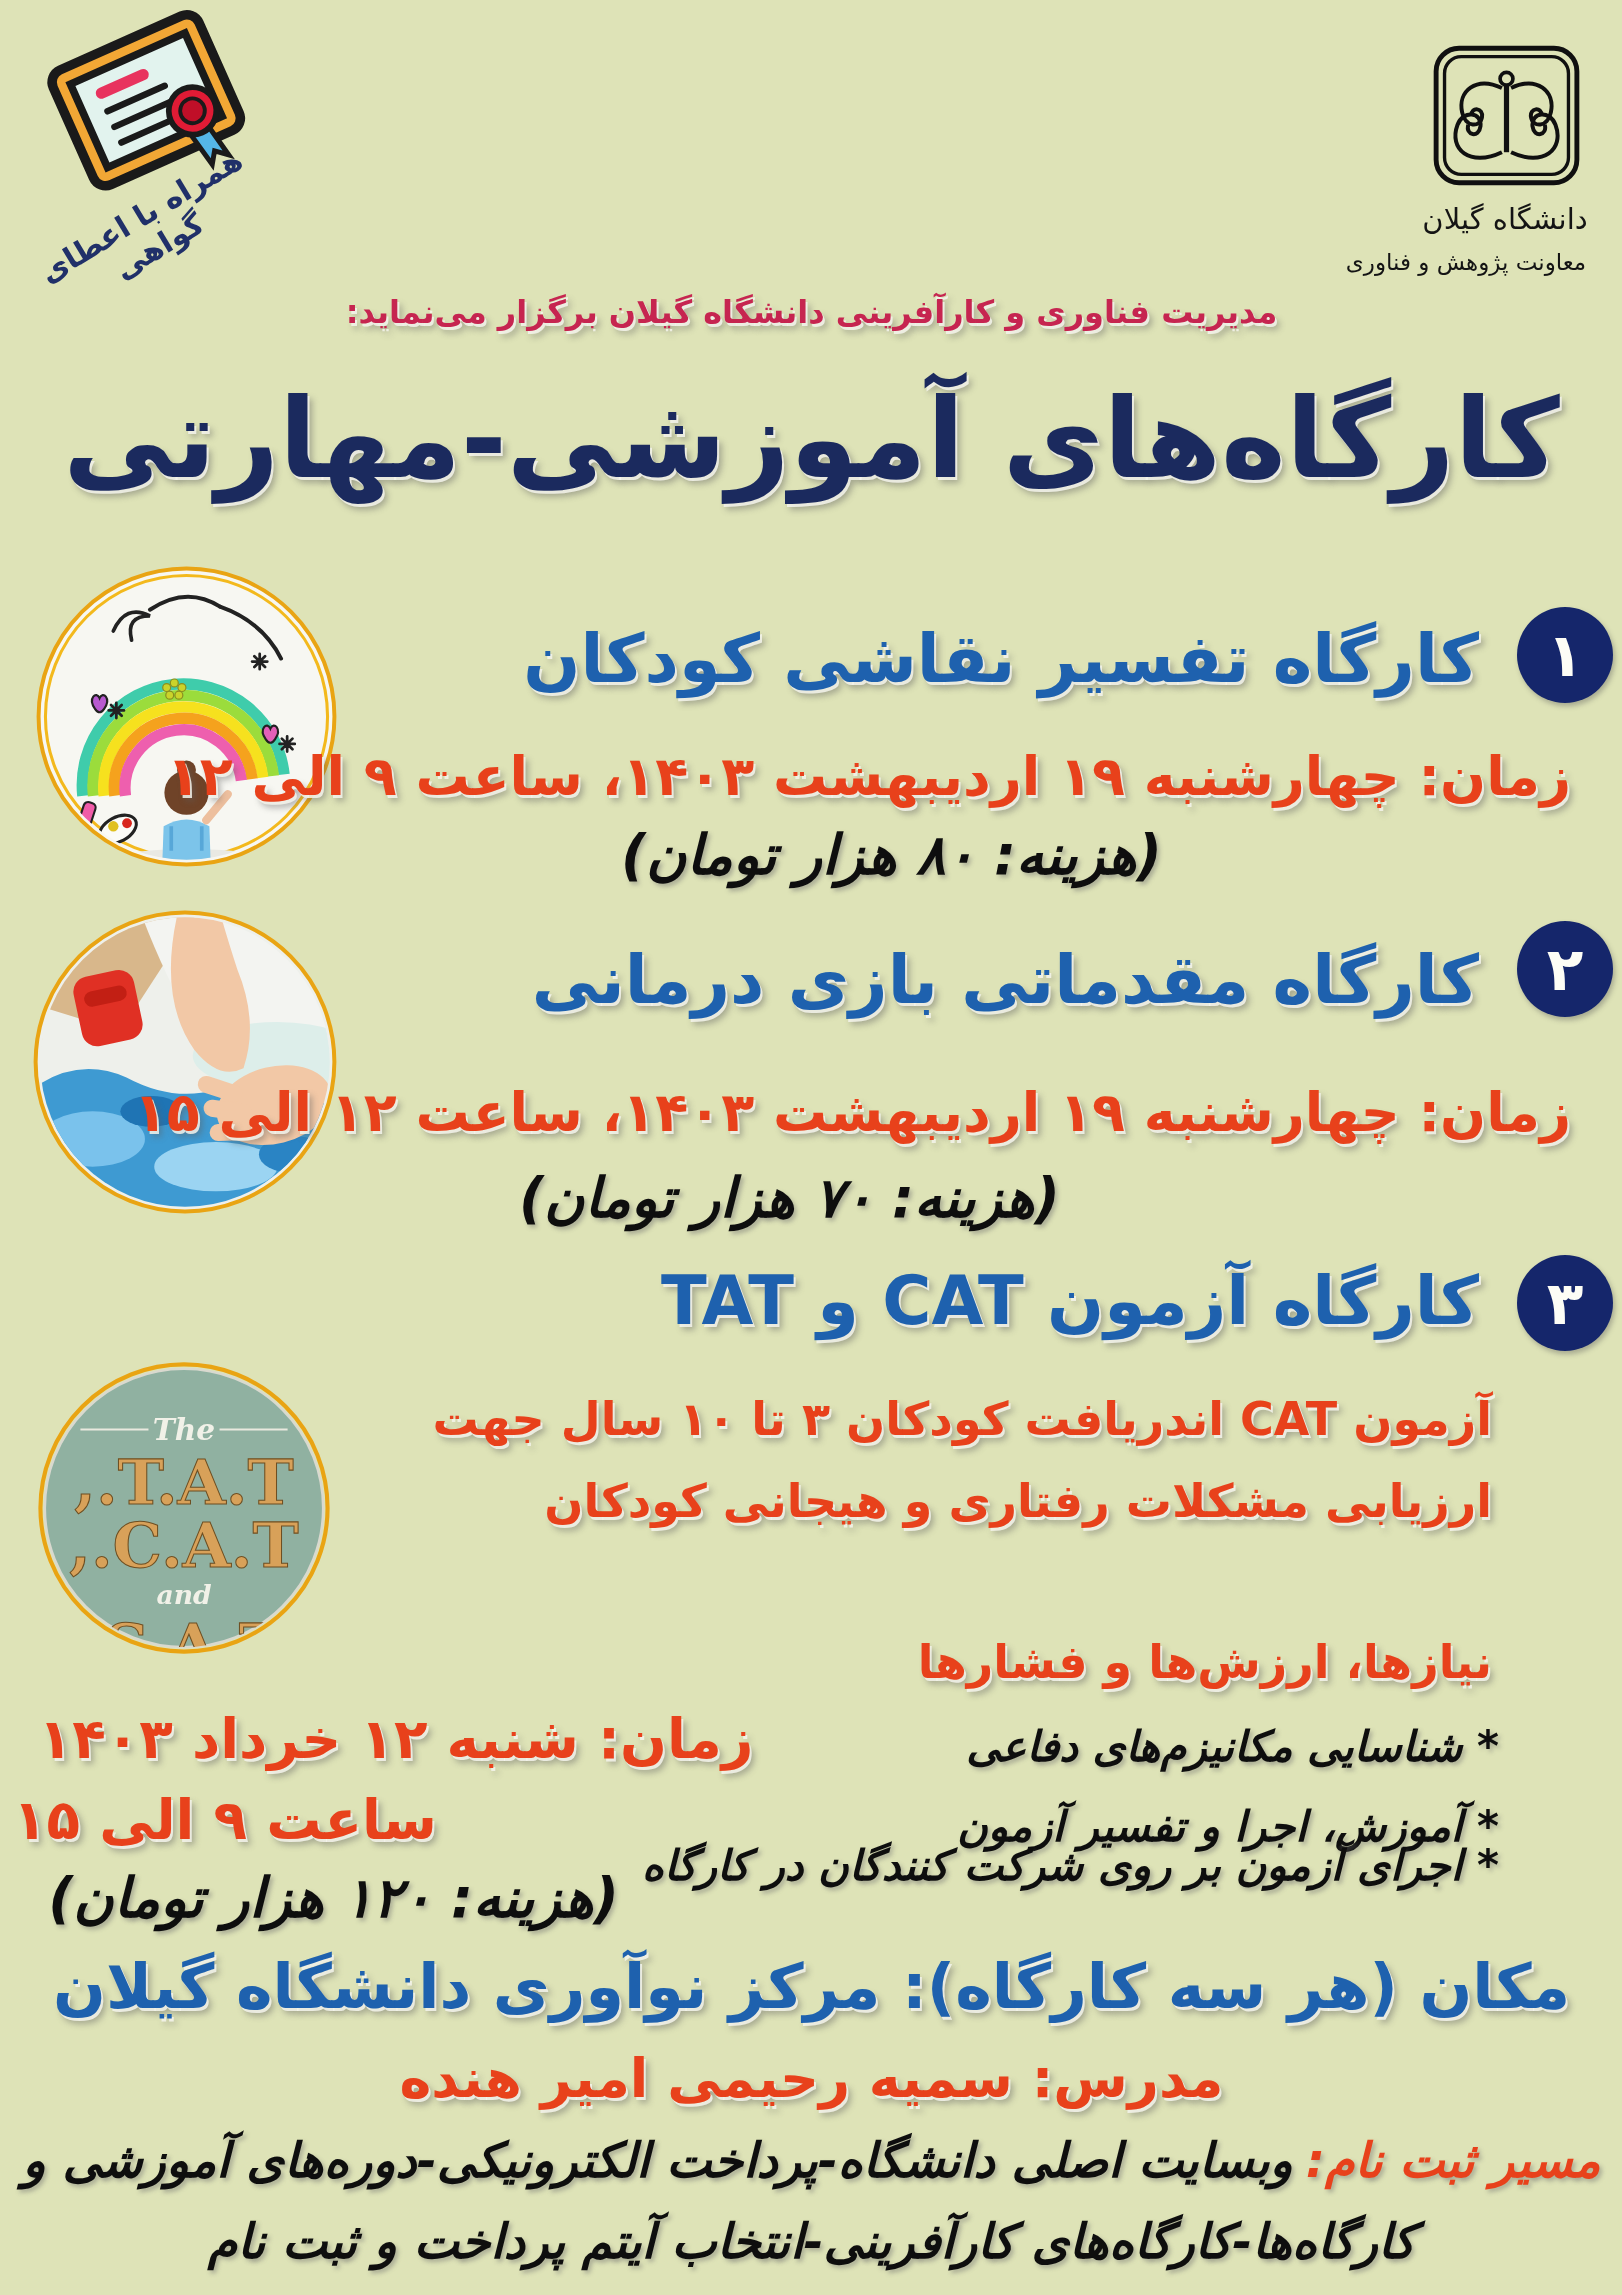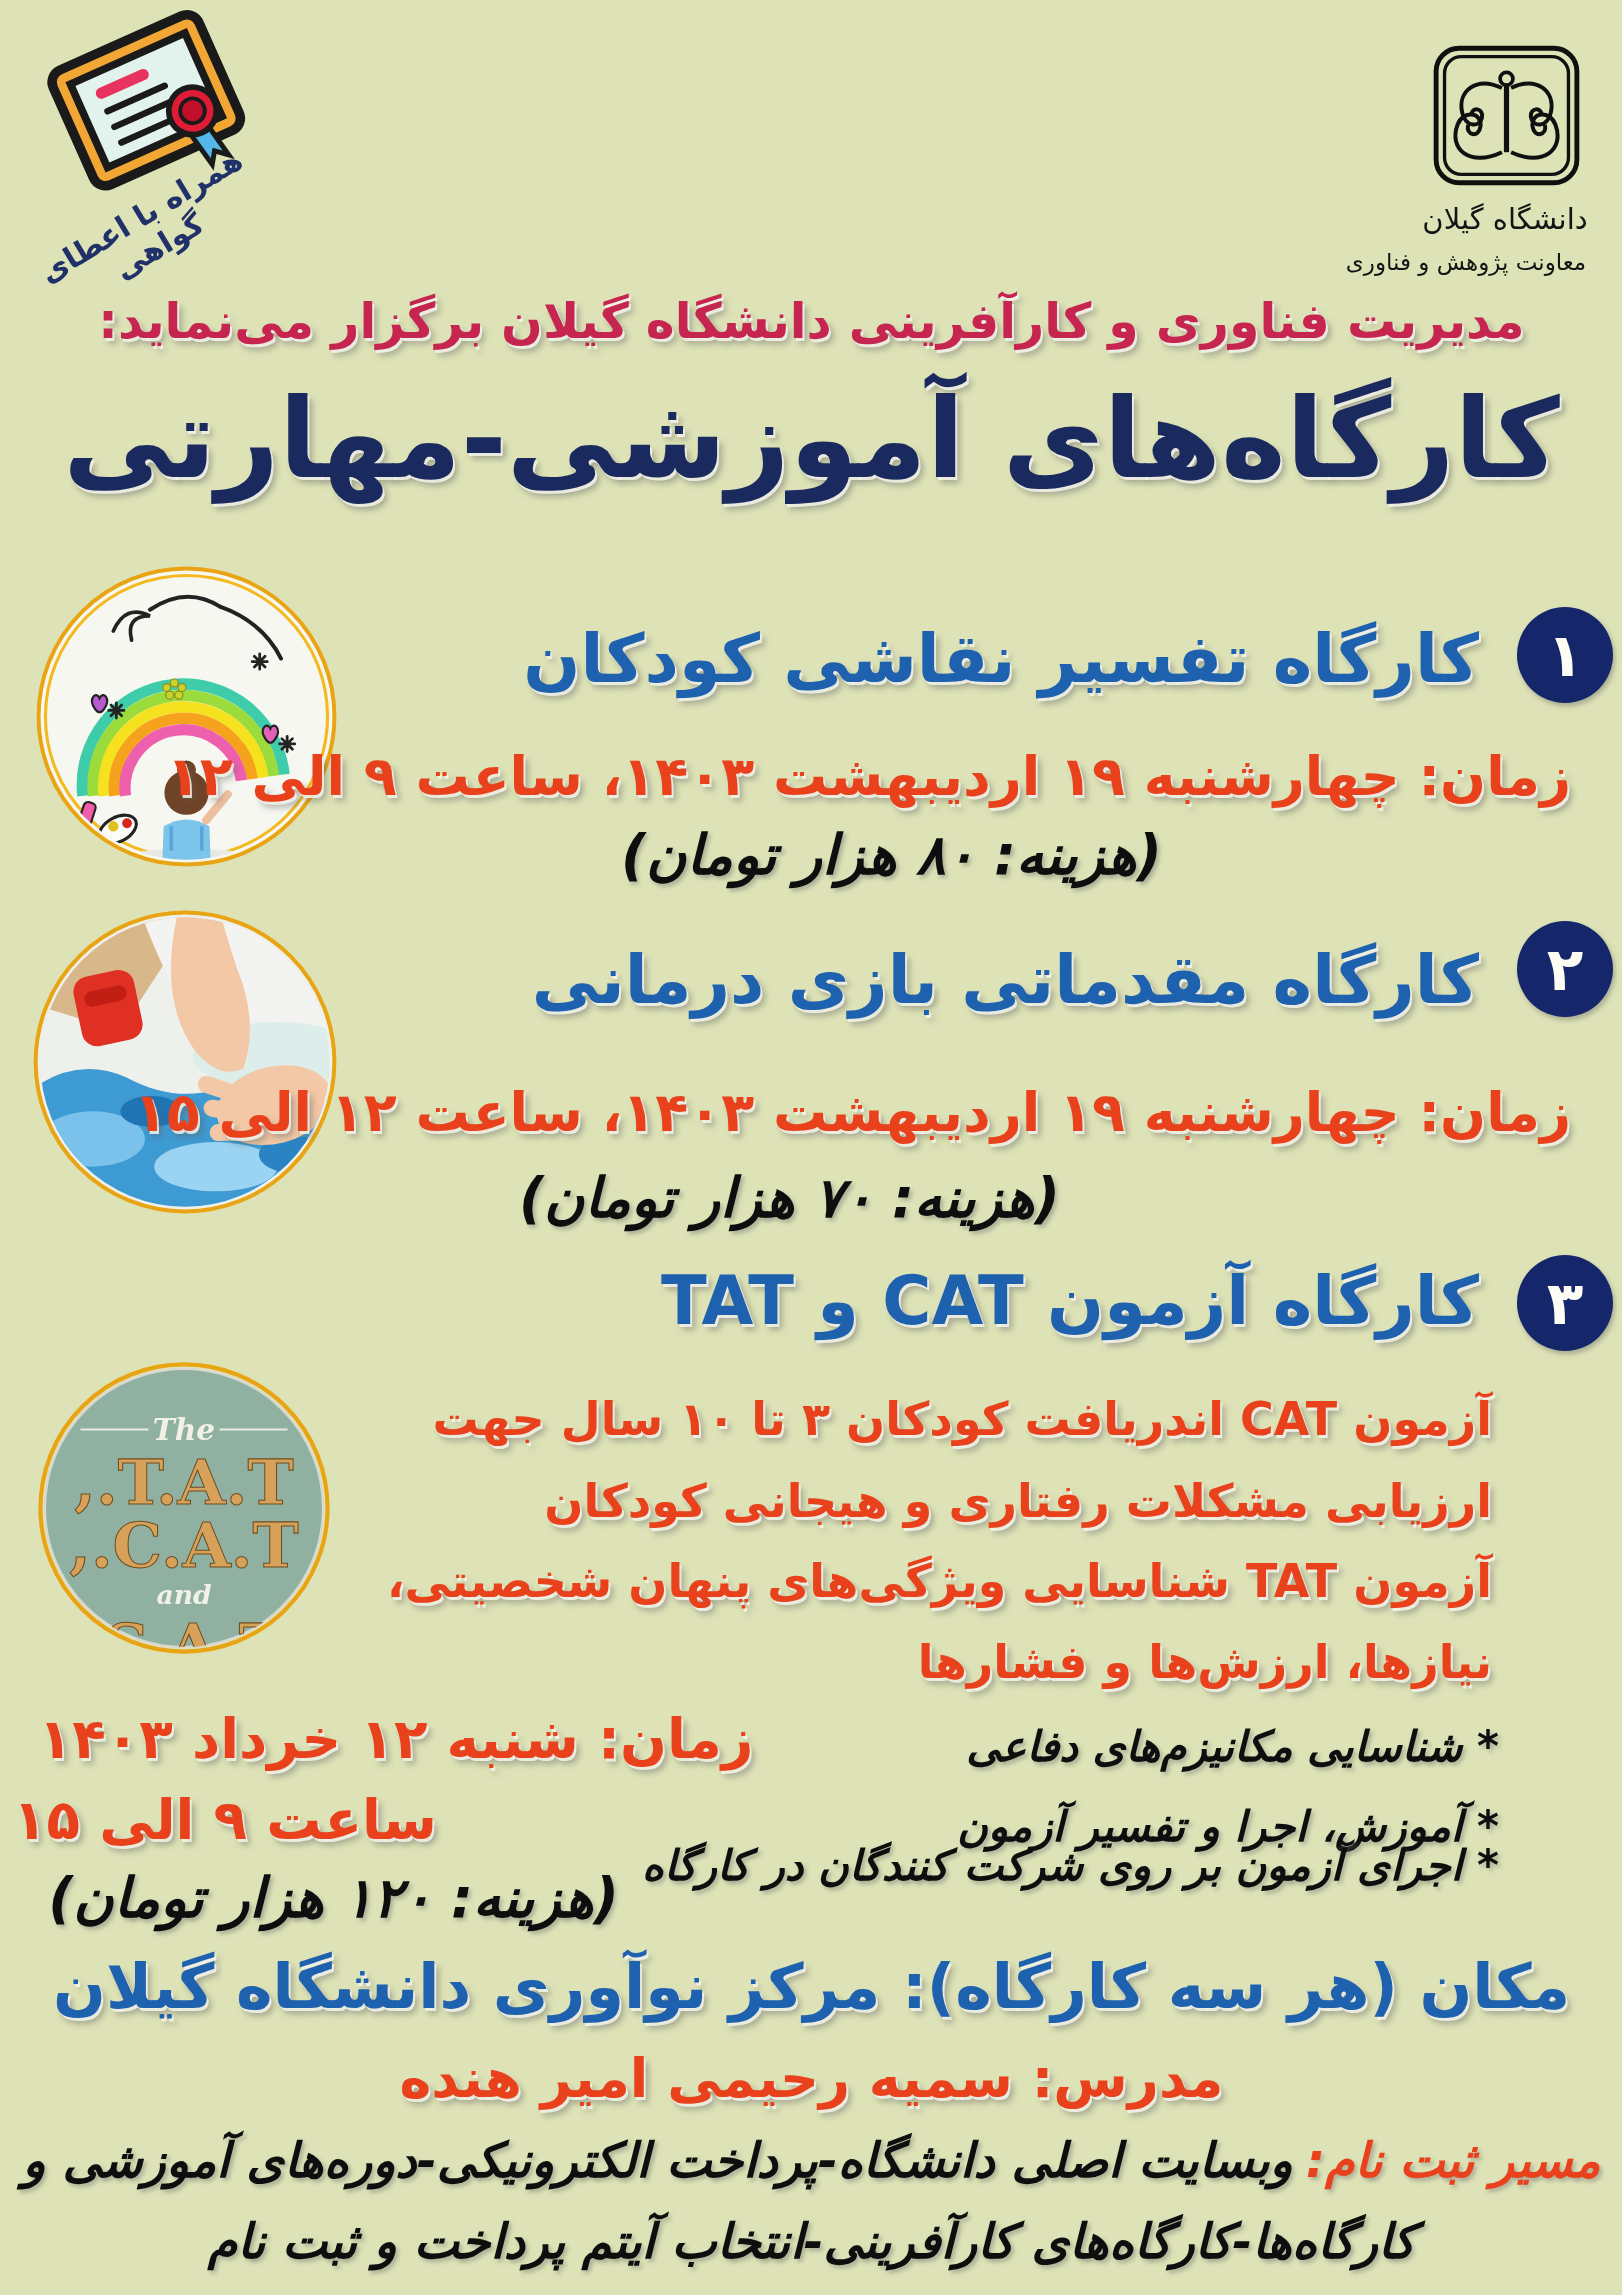--- a/index.html
+++ b/index.html
@@ -6,21 +6,21 @@
   .poster{
     position:relative; width:1623px; height:2295px; overflow:hidden;
     background:#dee3b7; direction:rtl;
     font-family:"DejaVu Sans", sans-serif; font-weight:bold;
   }
   .abs{position:absolute;}
   .sh{text-shadow:2px 2.6px 0 rgba(245,245,236,.85), 4.6px 5.9px 5.9px rgba(95,95,95,.45);}
   .shk{text-shadow:2.6px 3.3px 4.6px rgba(110,110,110,.45);font-style:italic;}
   .cert-note{color:#203069;font-size:30px;text-align:center;transform:rotate(-31deg);}
   .uni-line{color:#141414;text-align:center;font-weight:normal;}
-  .organizer{color:#c62550;font-size:49px;text-align:center;}
+  .organizer{color:#c62550;font-size:32px;text-align:center;}
   .main-title{color:#1b2a5e;font-size:110px;text-align:center;letter-spacing:0;}
   .w-title{color:#1e61ae;font-size:67px;text-align:right;}
   .w-time{color:#e8411b;font-size:54px;text-align:right;}
   .w-cost{color:#0e0e0e;font-size:55px;}
   .w-desc{color:#e8411b;font-size:46px;text-align:right;}
   .w-bullet{color:#0e0e0e;font-size:42px;text-align:right;}
   .badge{
     width:96px;height:96px;border-radius:50%;background:#15266b;
     display:flex;align-items:center;justify-content:center;
     color:#fdfdf6;font-size:60px;box-shadow:2px 3.3px 5.2px rgba(90,90,90,.4);
@@ -191,21 +191,20 @@
         <text x="100" y="97" text-anchor="middle" font-family="DejaVu Serif, serif" font-weight="bold" font-size="42" fill="#d8a159" stroke="#6e4f22" stroke-width="0.7">T.A.T.,</text>
         <text x="100" y="140" text-anchor="middle" font-family="DejaVu Serif, serif" font-weight="bold" font-size="42" fill="#d8a159" stroke="#6e4f22" stroke-width="0.7">C.A.T.,</text>
         <text x="100" y="165" text-anchor="middle" font-family="DejaVu Serif, serif" font-style="italic" font-size="18" fill="#f1f1e8">and</text>
         <text x="100" y="208" text-anchor="middle" font-family="DejaVu Serif, serif" font-weight="bold" font-size="42" fill="#d8a159" stroke="#6e4f22" stroke-width="0.7">S.A.T.</text>
       </g>
     </svg>
   </div>
 
   <div class="abs w-desc sh" style="right:131px;top:1392px;">آزمون CAT اندریافت کودکان ۳ تا ۱۰ سال جهت</div>
   <div class="abs w-desc sh" style="right:131px;top:1474px;">ارزیابی مشکلات رفتاری و هیجانی کودکان</div>
-  <div class="abs w-desc sh" style="right:131px;top:1554px;">آزمون TAT شناسایی ویژگی‌های پنهان شخصیتی،</div>
   <div class="abs w-desc sh" style="right:131px;top:1635px;">نیازها، ارزش‌ها و فشارها</div>
 
   <div class="abs w-bullet shk" style="right:124px;top:1722px;">* شناسایی مکانیزم‌های دفاعی</div>
   <div class="abs w-bullet shk" style="right:124px;top:1802px;margin-left:17px;">* آموزش، اجرا و تفسیر آزمون</div>
   <div class="abs w-bullet shk" style="right:124px;top:1841px;">* اجرای آزمون بر روی شرکت کنندگان در کارگاه</div>
 
   <div class="abs w-time sh" style="left:13px;top:1707px;width:766px;text-align:center;font-size:55px;">زمان: شنبه ۱۲ خرداد ۱۴۰۳</div>
   <div class="abs w-time sh" style="left:13px;top:1788px;width:766px;text-align:left;font-size:55px;">ساعت ۹ الی ۱۵</div>
   <div class="abs w-cost shk" style="left:6.5px;top:1866px;width:654px;text-align:center;">(هزینه: ۱۲۰ هزار تومان)</div>
 

